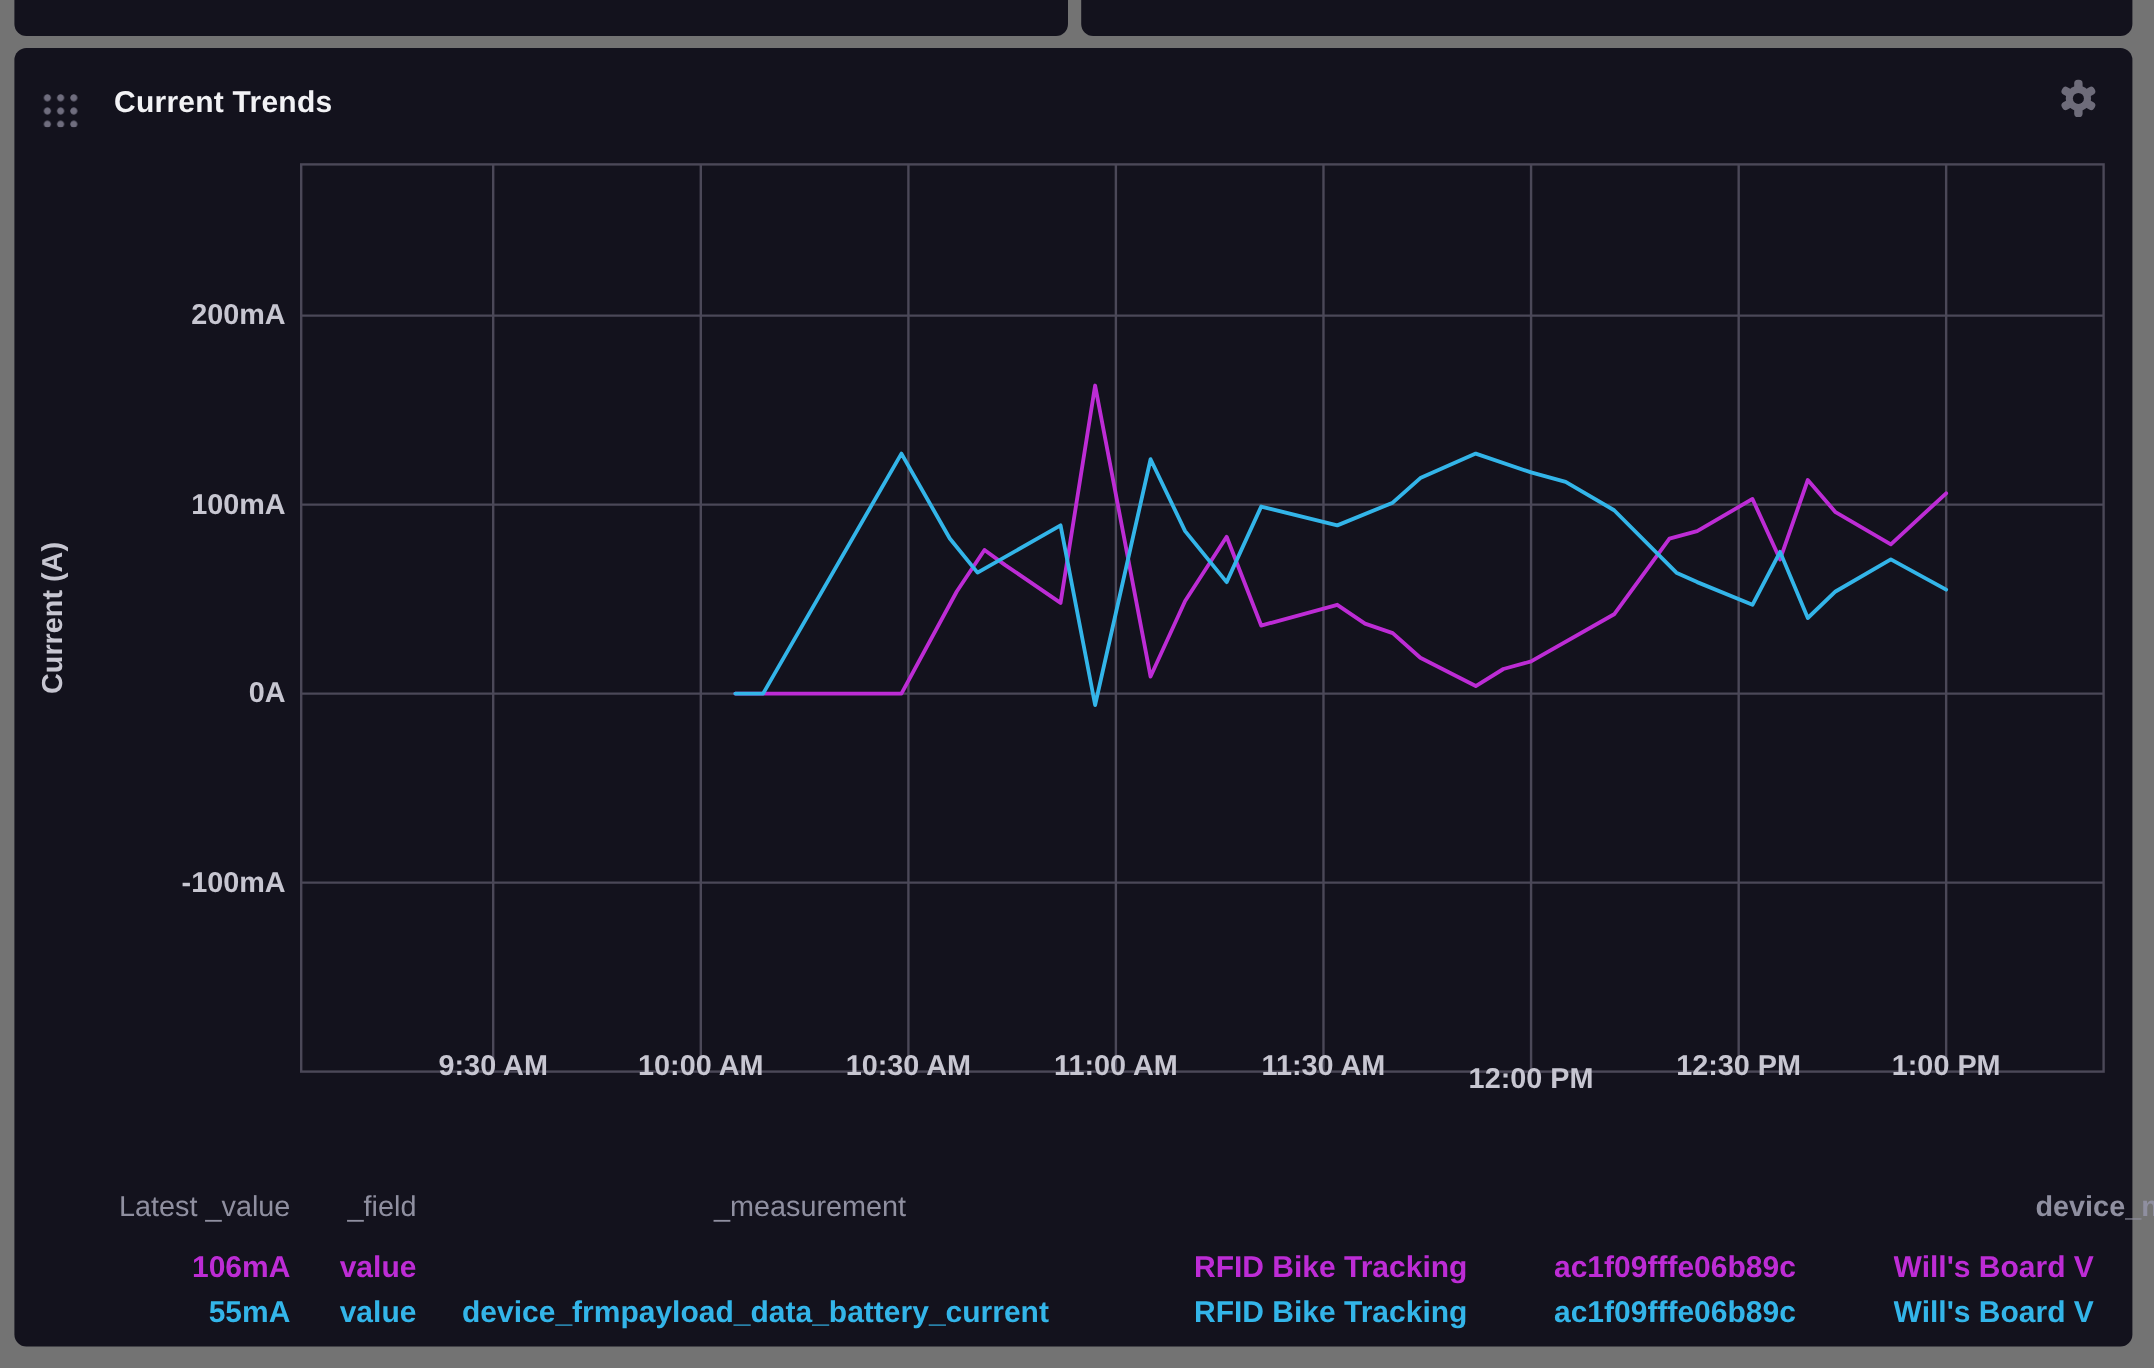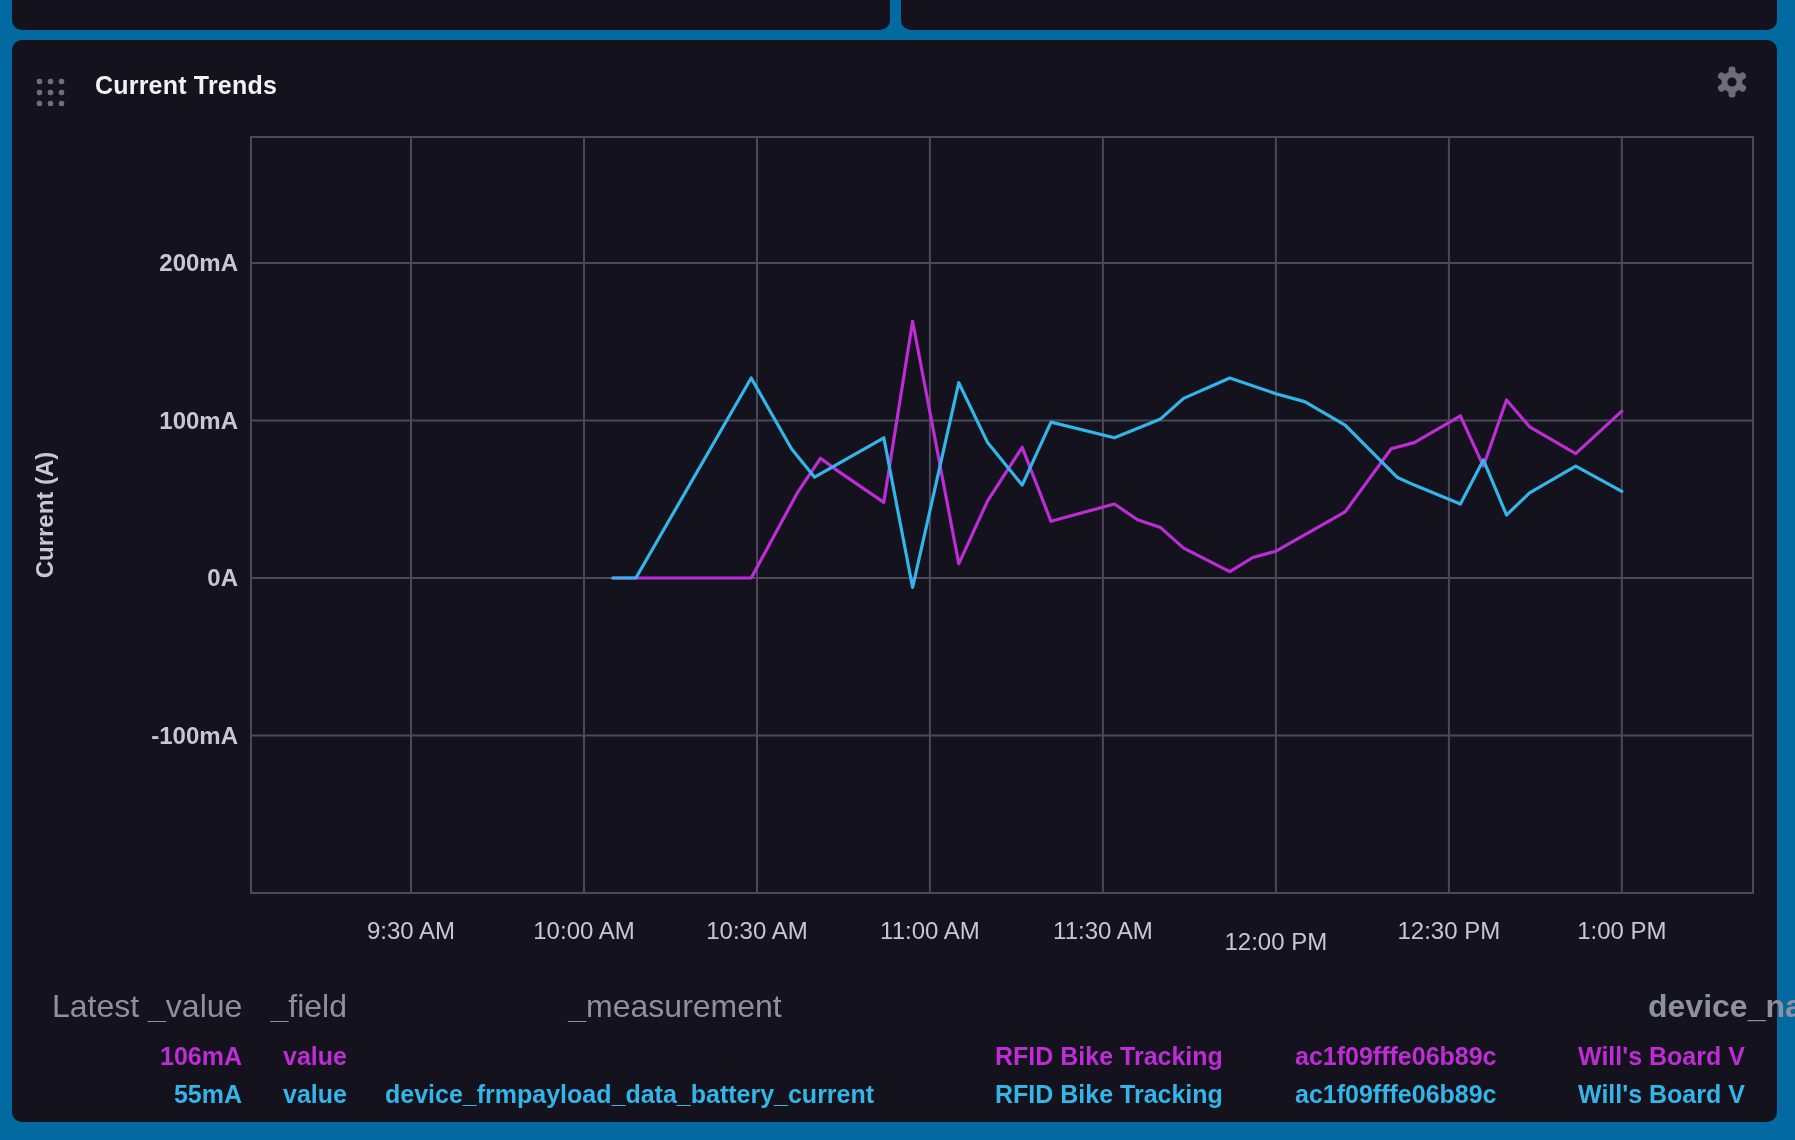--- a/index.html
+++ b/index.html
@@ -1,38 +1,38 @@
 <!DOCTYPE html>
 <html><head>
 <meta charset="utf-8">
 <style>
   html,body{margin:0;padding:0;background:#06060c;}
-  .page{position:relative;width:1795px;height:1140px;background:#0369a1;overflow:hidden;
+  .page{position:relative;width:1795px;height:1140px;background:#737373;overflow:hidden;
         font-family:"Liberation Sans",sans-serif;}
   .top-panel{position:absolute;top:-14px;height:44px;background:#13121d;border-radius:10px;}
   .top-panel.left{left:12px;width:878px;}
   .top-panel.right{left:901px;width:876px;}
   .panel{position:absolute;left:12px;top:40px;width:1765px;height:1082px;
          background:#13121d;border-radius:10px;}
   .drag-handle{position:absolute;left:21px;top:35px;width:32px;height:31px;cursor:grab;
        background-image:radial-gradient(circle,#6f6d7e 2.6px,rgba(0,0,0,0) 3.2px);
        background-size:11px 11px;background-position:1px 1px;background-repeat:repeat;}
   .panel-title{position:absolute;left:83px;top:31px;margin:0;font-size:25px;line-height:28px;
        font-weight:bold;color:#f2f2f5;letter-spacing:.2px;}
   .gear-btn{position:absolute;left:1703px;top:25px;width:34px;height:34px;border:0;padding:0;
        background:transparent;cursor:pointer;}
   .chart{position:absolute;left:0;top:0;width:1765px;height:940px;}
   .ylabel{position:absolute;left:33px;top:475px;transform:translate(-50%,-50%) rotate(-90deg);
        font-size:24px;font-weight:bold;color:#c7c6d1;white-space:nowrap;}
   .ytick{position:absolute;left:40px;width:186px;height:32px;line-height:32px;text-align:right;
        font-size:24px;font-weight:bold;color:#c7c6d1;}
-  .xtick{position:absolute;top:875px;width:170px;height:32px;line-height:32px;text-align:center;
-       font-size:24px;font-weight:normal;color:#c7c6d1;}
+  .xtick{position:absolute;top:833px;width:170px;height:32px;line-height:32px;text-align:center;
+       font-size:24px;font-weight:bold;color:#c7c6d1;}
   .legend{position:absolute;left:0;top:940px;width:1765px;height:142px;}
-  .lcell{position:absolute;height:32px;line-height:32px;font-size:32px;white-space:nowrap;
+  .lcell{position:absolute;height:32px;line-height:32px;font-size:24px;white-space:nowrap;
        overflow:hidden;}
   .lhead{color:#8f8fa0;font-weight:normal;}
   .lval{font-weight:bold;font-size:25px;}
   svg{position:absolute;left:0;top:0;}
 </style>
 </head>
 <body>
 
 <div class="page">
   <div class="top-panel left"></div>

